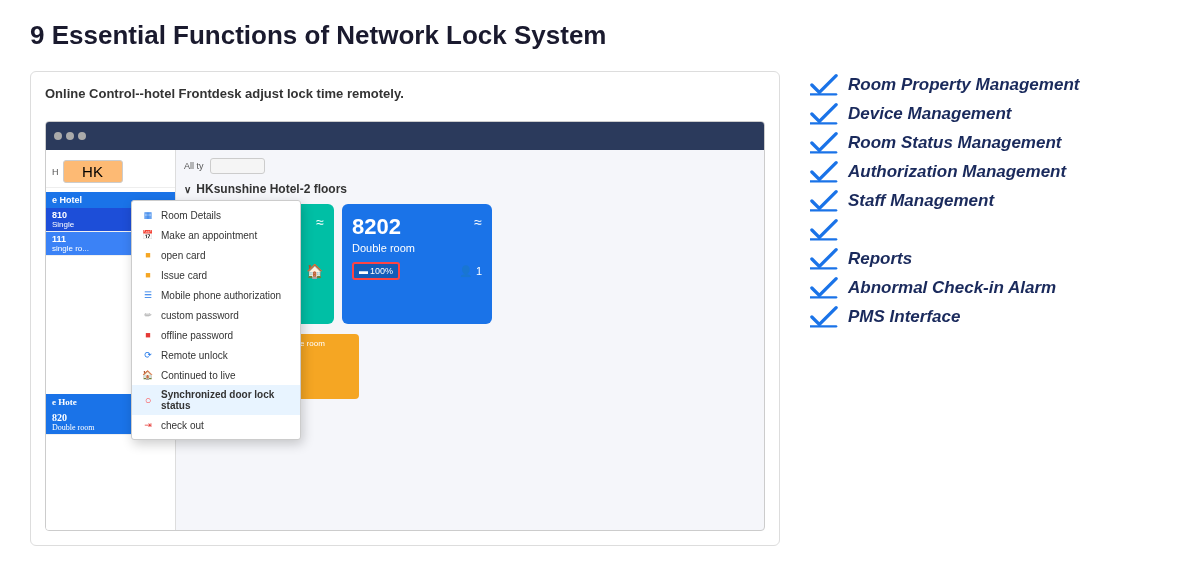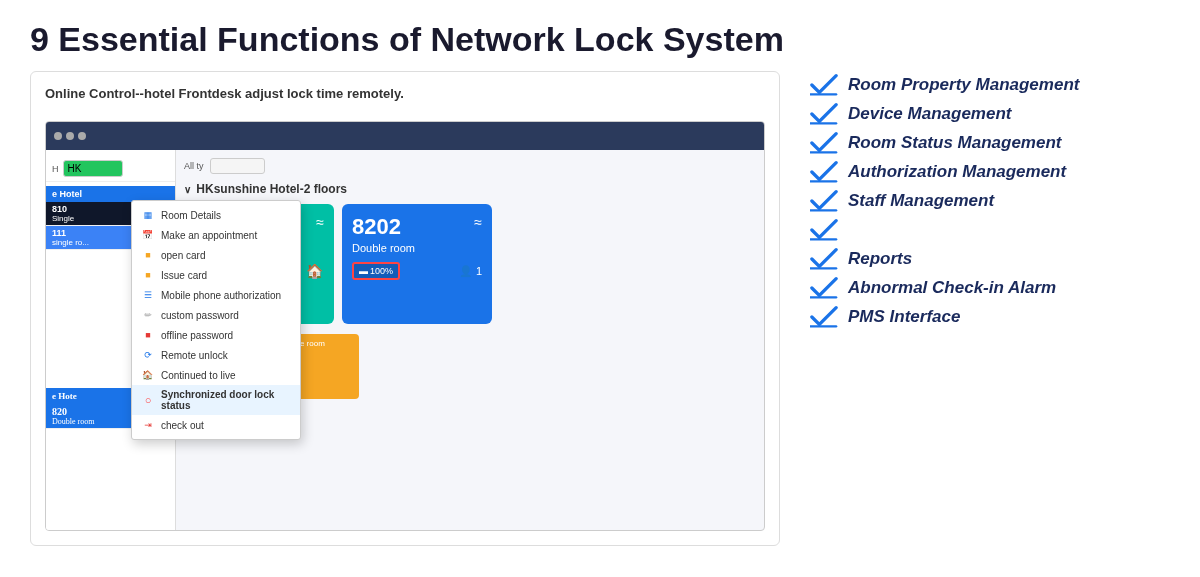--- a/index.html
+++ b/index.html
@@ -4,24 +4,24 @@
   <style>
     * { box-sizing: border-box; margin: 0; padding: 0; }
     body {
       font-family: Arial, sans-serif;
       background: #fff;
       width: 1200px;
       min-height: 577px;
       padding: 20px 30px;
     }
     h1 {
-      font-size: 34px;
+      font-size: 26px;
       font-weight: 900;
       color: #1a1a2e;
-      margin-bottom: 12px;
+      margin-bottom: 20px;
     }
     .main-content {
       display: flex;
       gap: 30px;
       align-items: flex-start;
     }
     
     .left-panel {
       flex: 1;
       border: 1px solid #ddd;
@@ -79,46 +79,47 @@
       background: #fff;
       padding: 4px 6px;
       font-size: 10px;
       color: #555;
       border-bottom: 1px solid #eee;
       display: flex;
       align-items: center;
       gap: 4px;
     }
     .hotel-filter-input {
-      background: #22c55e;
+      background: #fdba74;
       border: 1px solid #ccc;
       border-radius: 3px;
       padding: 2px 4px;
-      font-size: 10px;
+      font-size: 15px;
       width: 60px;
+      text-align: center;
     }
     
     .hotel-room-group {
       padding: 4px 0;
     }
     .hotel-room-group-header {
       font-size: 9px;
       font-weight: bold;
       color: #fff;
       background: #1a73e8;
       padding: 3px 6px;
     }
     .hotel-room-item {
       font-size: 9px;
       padding: 2px 6px;
       color: #333;
       border-bottom: 1px solid #f0f0f0;
     }
     .hotel-room-item.orange {
-      background: #0f172a;
+      background: #1d4ed8;
       color: #fff;
     }
     .hotel-room-item.blue {
       background: #1a73e8;
       color: #fff;
     }
     
     .context-menu {
       position: absolute;
       top: 50px;

